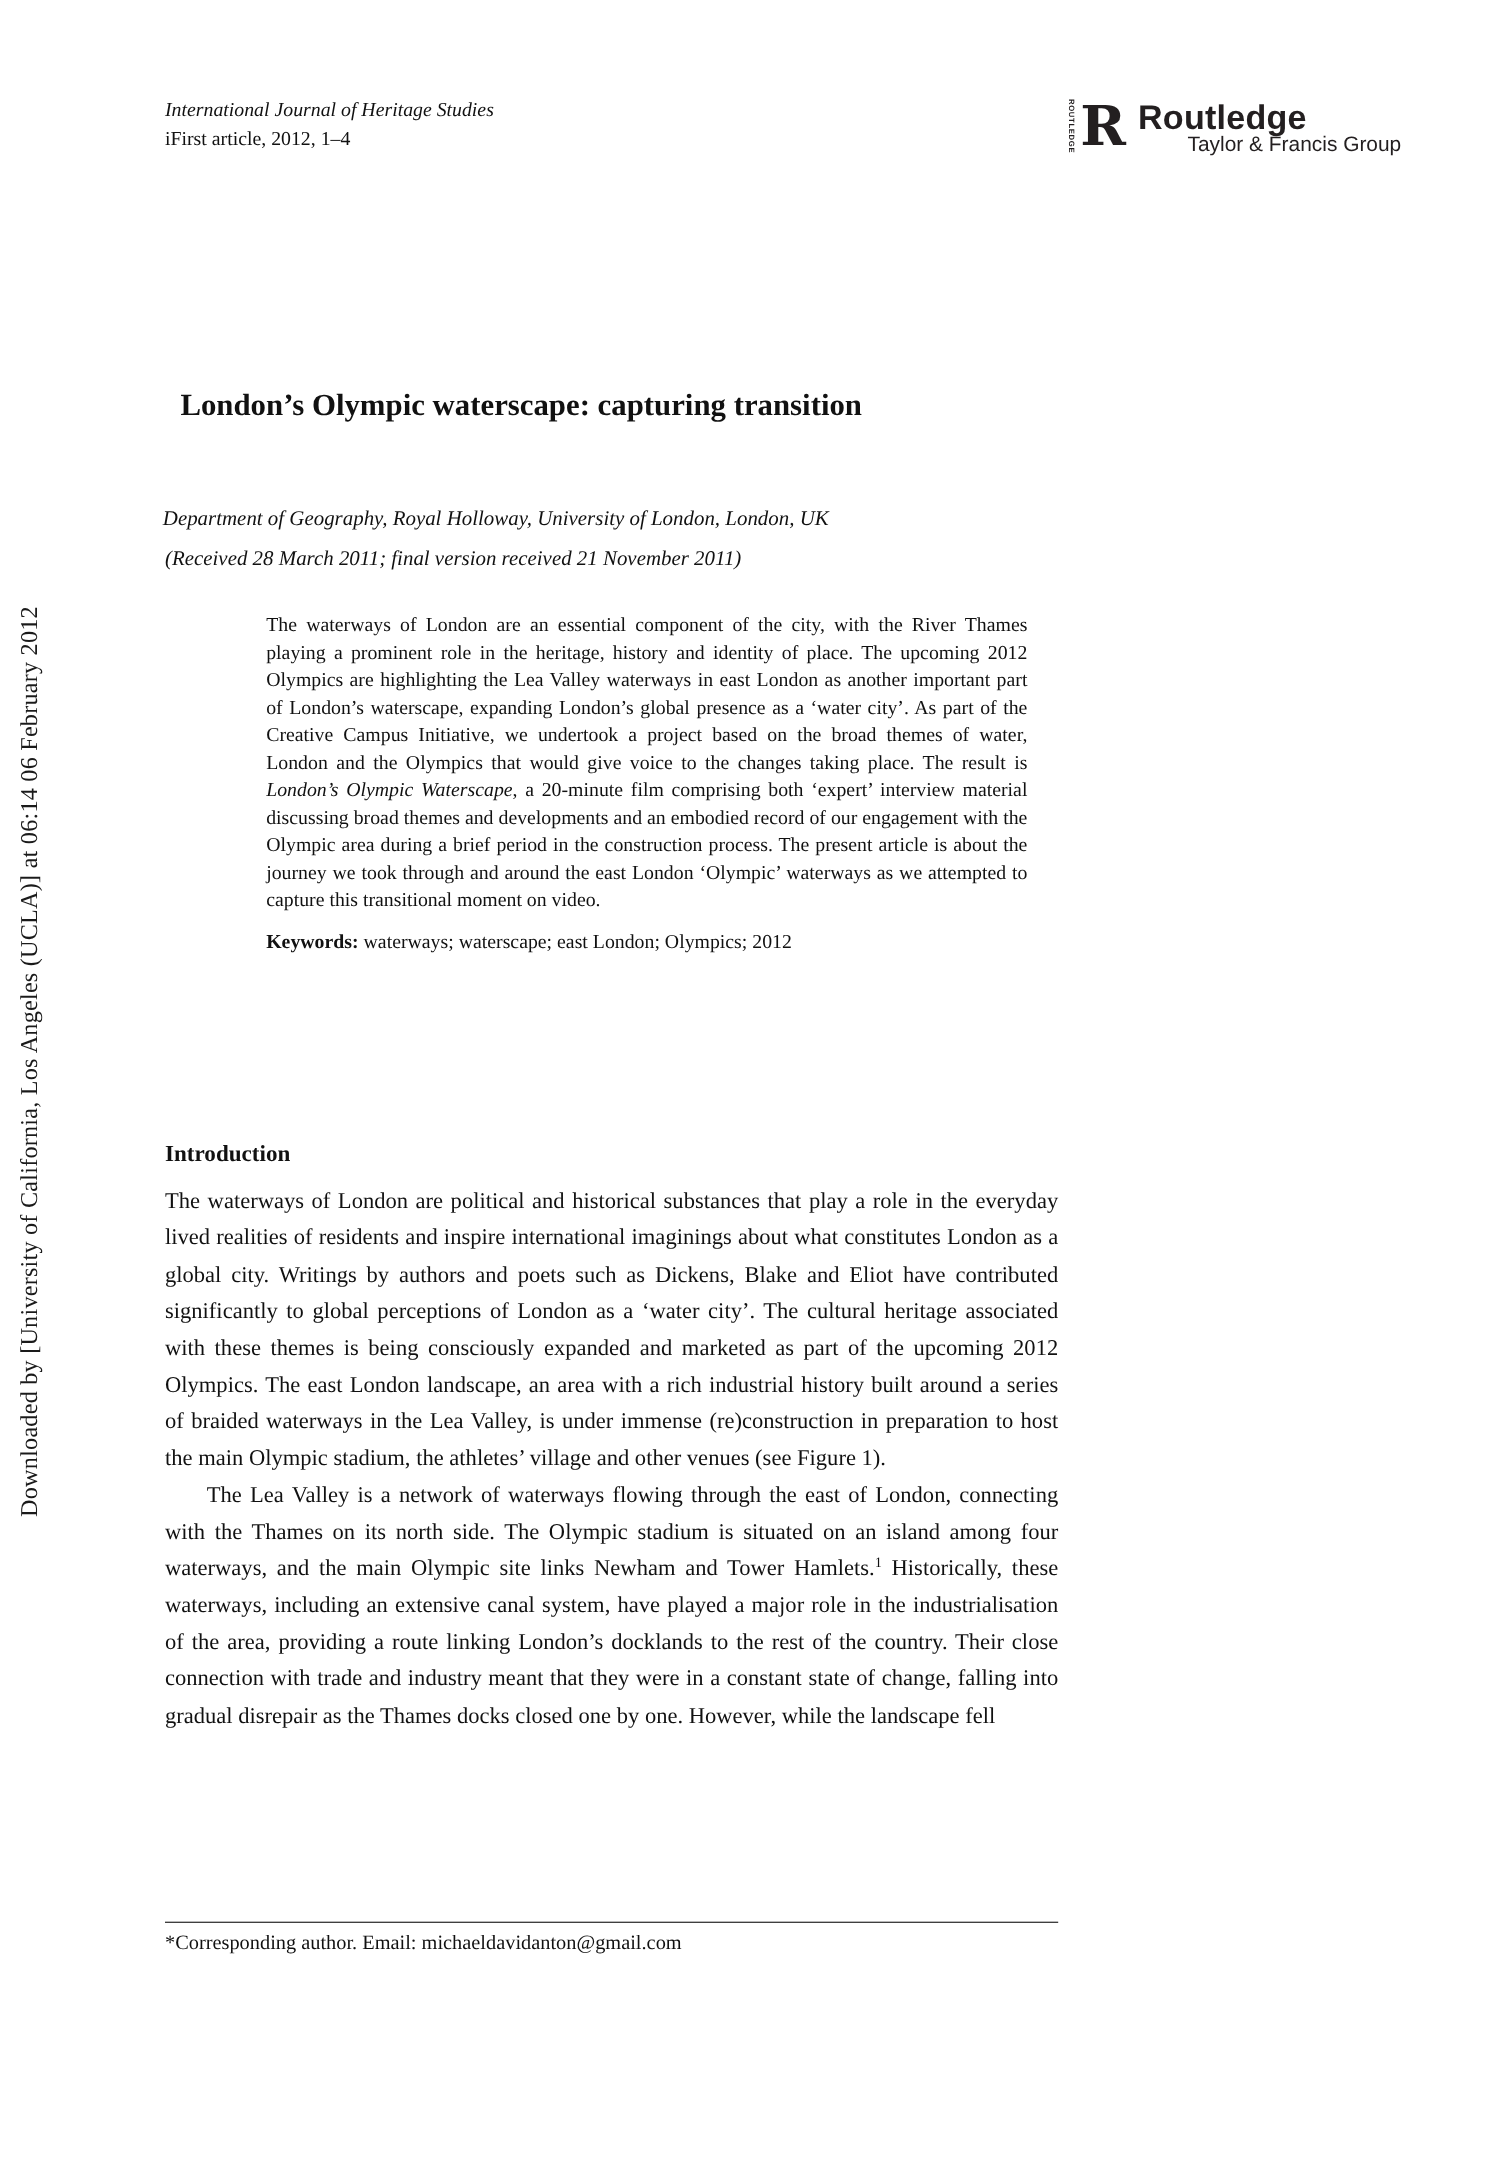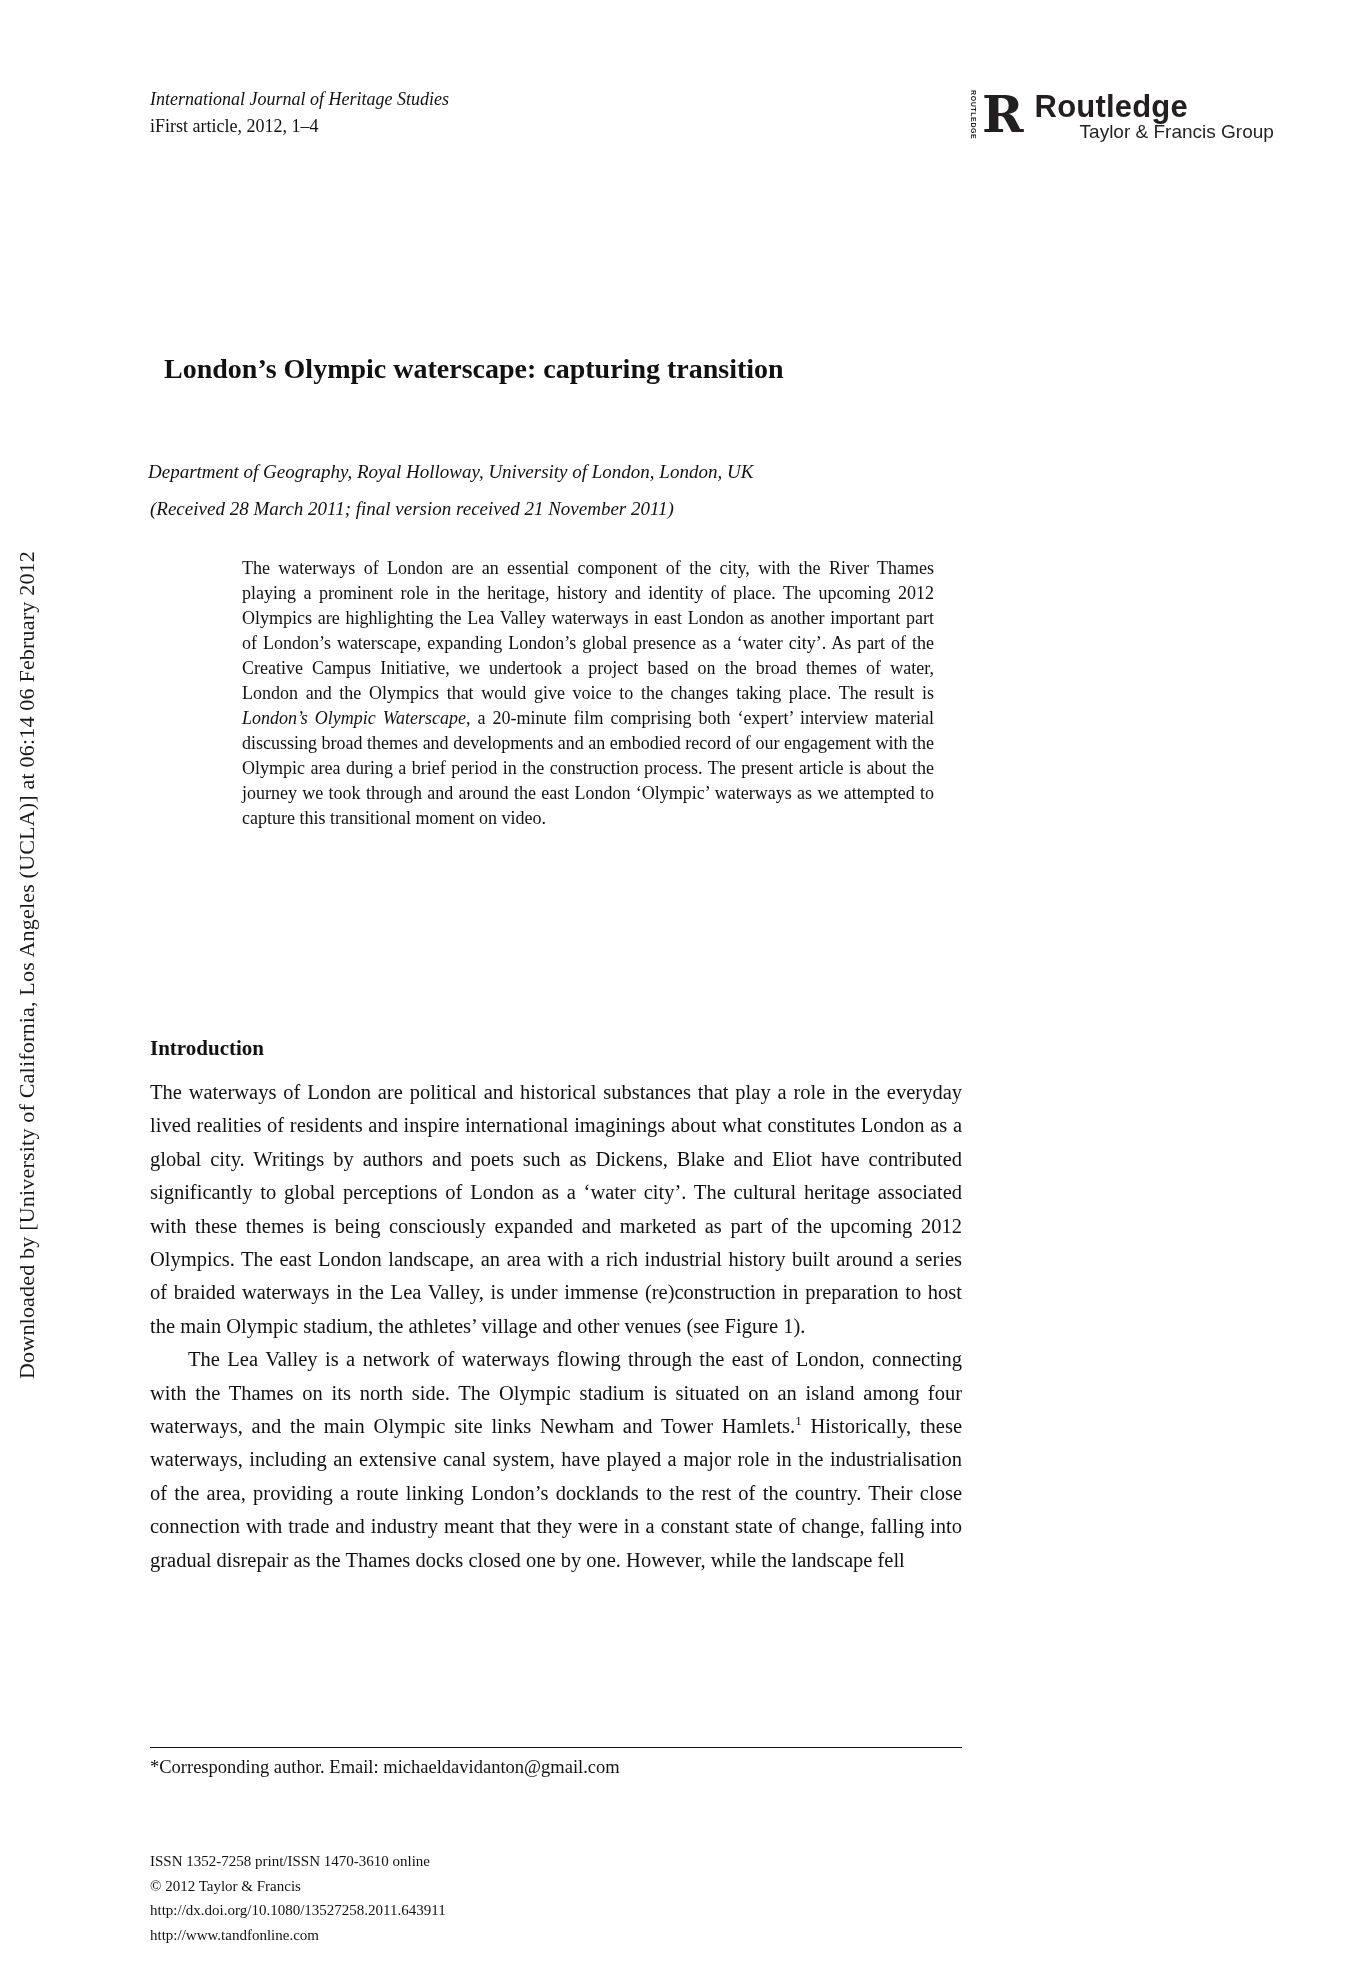--- a/index.html
+++ b/index.html
@@ -216,33 +216,28 @@
 
   <h1 class="title">London’s Olympic waterscape: capturing transition</h1>
 
 
   <div class="affiliation">Department of Geography, Royal Holloway, University of London, London, UK</div>
 
   <div class="received">(Received 28 March 2011; final version received 21 November 2011)</div>
 
   <div class="abstract">
     <p class="abstract-text"><span>The waterways of London are an essential component of the city, with the River Thames playing a prominent role in the heritage, history and identity of place. The upcoming 2012 Olympics are highlighting the Lea Valley waterways in east London as another important part of London’s waterscape, expanding London’s global presence as a ‘water city’. As part of the Creative Campus Initiative, we undertook a project based on the broad themes of water, London and the Olympics that would give voice to the changes taking place. The result is </span><em>London’s Olympic Waterscape</em><span>, a 20-minute film comprising both ‘expert’ interview material discussing broad themes and developments and an embodied record of our engagement with the Olympic area during a brief period in the construction process. The present article is about the journey we took through and around the east London ‘Olympic’ waterways as we attempted to capture this transitional moment on video.</span></p>
+    <p class="keywords"><strong>Keywords:</strong><span> waterways; waterscape; east London; Olympics; 2012</span></p>
   </div>
 
   <h2 class="section-heading">Introduction</h2>
 
   <div class="body-flow">
     <p class="body-para">The waterways of London are political and historical substances that play a role in the everyday lived realities of residents and inspire international imaginings about what constitutes London as a global city. Writings by authors and poets such as Dickens, Blake and Eliot have contributed significantly to global perceptions of London as a ‘water city’. The cultural heritage associated with these themes is being consciously expanded and marketed as part of the upcoming 2012 Olympics. The east London landscape, an area with a rich industrial history built around a series of braided waterways in the Lea Valley, is under immense (re)construction in preparation to host the main Olympic stadium, the athletes’ village and other venues (see Figure 1).</p>
     <p class="body-para indent"><span>The Lea Valley is a network of waterways flowing through the east of London, connecting with the Thames on its north side. The Olympic stadium is situated on an island among four waterways, and the main Olympic site links Newham and Tower Hamlets.</span><sup>1</sup><span> Historically, these waterways, including an extensive canal system, have played a major role in the industrialisation of the area, providing a route linking London’s docklands to the rest of the country. Their close connection with trade and industry meant that they were in a constant state of change, falling into gradual disrepair as the Thames docks closed one by one. However, while the landscape fell</span></p>
   </div>
 
   <div class="footnote-rule"></div>
 
   <div class="corresponding">*Corresponding author. Email: michaeldavidanton@gmail.com</div>
 
-  <div class="imprint">
-    <div>ISSN 1352-7258 print/ISSN 1470-3610 online</div>
-    <div>© 2012 Taylor &amp; Francis</div>
-    <div>http://dx.doi.org/10.1080/13527258.2011.643911</div>
-    <div>http://www.tandfonline.com</div>
-  </div>
 
 </div>
 
 </body></html>

